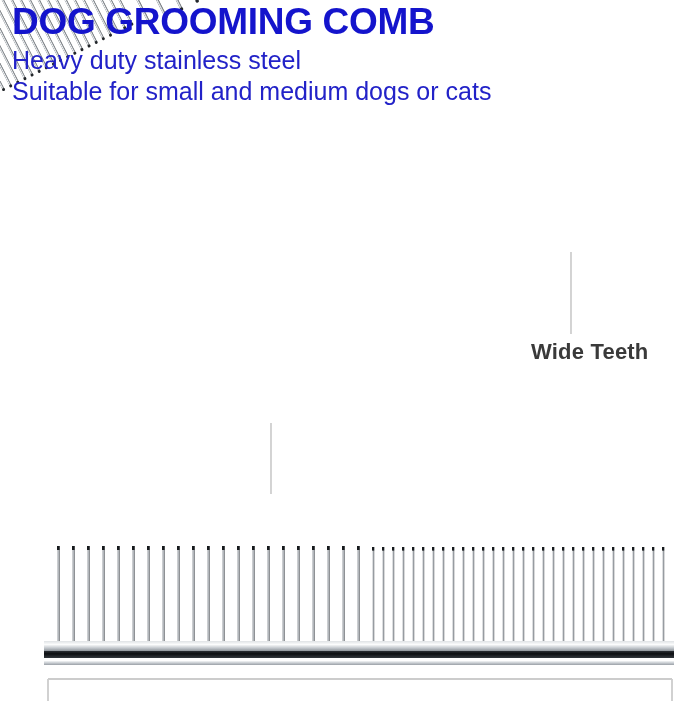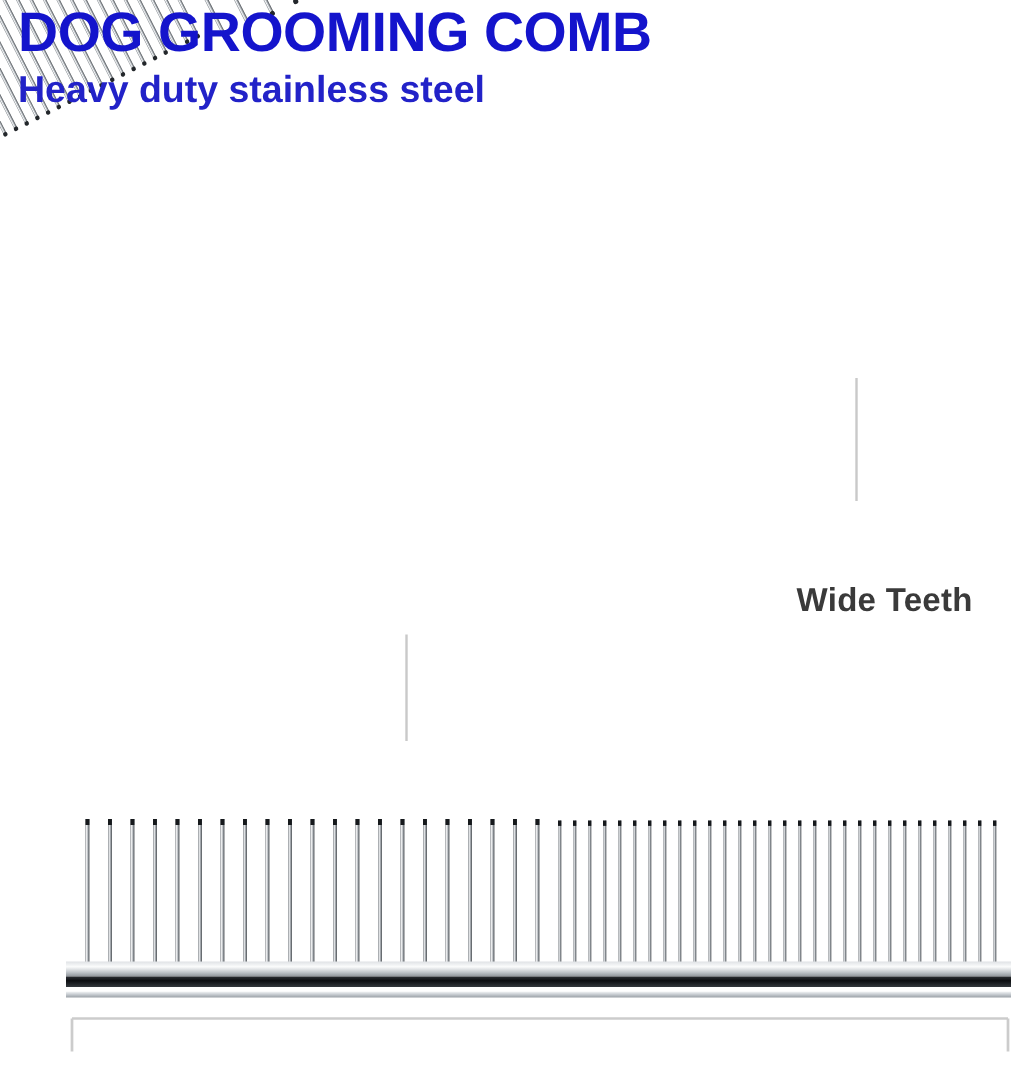--- a/index.html
+++ b/index.html
@@ -33,37 +33,36 @@
     font-weight: bold;
     letter-spacing: -0.3px;
     color: #1414cc;
     line-height: 44px;
     white-space: nowrap;
   }
   .subline {
     position: absolute;
     left: 12px;
     font-size: 25px;
-    font-weight: bold;
+    font-weight: normal;
     color: #2222c8;
     line-height: 30px;
     white-space: nowrap;
   }
   .subline-1 { top: 45px; }
   .subline-2 { top: 76px; }
 
   
   .callout {
     position: absolute;
     font-size: 22px;
     font-weight: bold;
     color: #3a3a3a;
     white-space: nowrap;
     letter-spacing: 0.2px;
-    margin-top: 48px;
   }
   .callout-wide  { left: 531px; top: 339px; }
   .callout-close { left: 193px; top: 498px; }
 
   
   .caption {
     position: absolute;
     top: 695px;
     left: 0;
     width: 679px;
@@ -401,18 +400,19 @@
       <line x1="48" y1="679" x2="48" y2="701" stroke="#cccccc" stroke-width="1.8"></line>
       <line x1="48" y1="679" x2="672" y2="679" stroke="#cccccc" stroke-width="1.8"></line>
       <line x1="672" y1="679" x2="672" y2="701" stroke="#cccccc" stroke-width="1.8"></line>
     </g>
   </svg>
 
   <div class="headline">DOG GROOMING COMB</div>
 
   <div class="subline subline-1">Heavy duty stainless steel</div>
 
+  <div class="subline subline-2">Suitable for small and medium dogs or cats</div>
 
   <div class="callout callout-wide">Wide Teeth</div>
 
 
 
 </div>
 
 </body></html>

